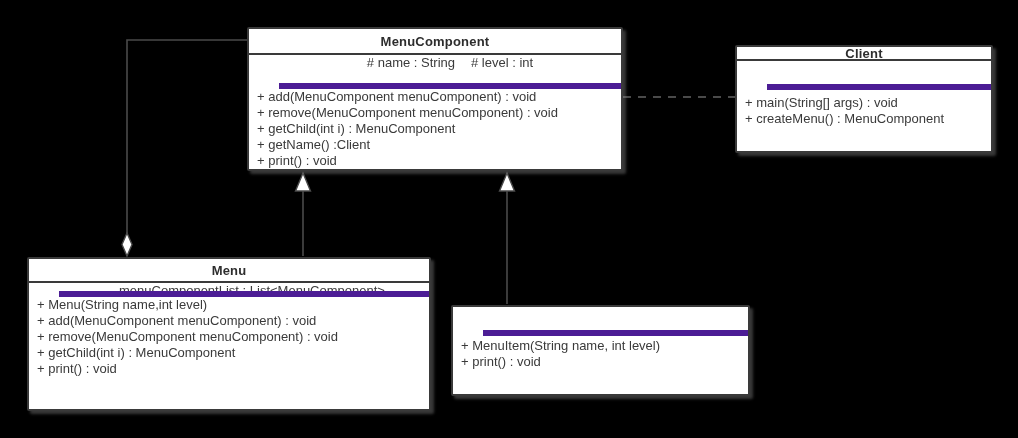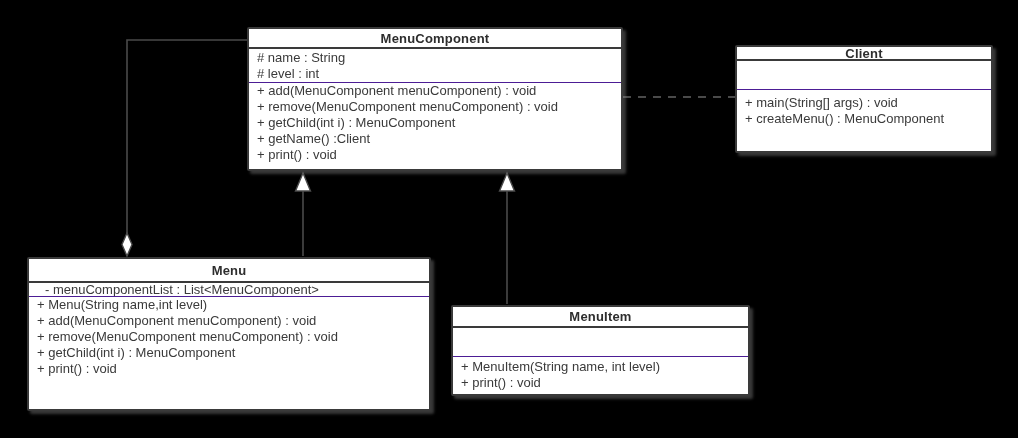--- a/index.html
+++ b/index.html
@@ -40,43 +40,43 @@
     justify-content: center;
     font-size: 13px;
     font-weight: bold;
     color: #2d2d2d;
     letter-spacing: 0.2px;
     white-space: nowrap;
   }
 
   .uml-attrs {
     flex: 0 0 auto;
-    border-bottom: 1px solid #4c1d95;
+    border-bottom: 6px solid #4c1d95;
     display: flex;
-    flex-direction: column;
     justify-content: center;
     overflow: hidden;
+    margin-left: 30px;
   }
 
   .uml-methods {
     flex: 1 1 auto;
     overflow: hidden;
   }
 
   .member-row {
     font-size: 13px;
     line-height: 16px;
     color: #3a3a3a;
     padding: 0 8px;
     white-space: nowrap;
   }
 
   
   .c-menucomponent { left: 247px; top: 27px;  width: 376px; height: 144px; }
-  .c-menucomponent .uml-title { height: 20px; }
+  .c-menucomponent .uml-title { height: 26px; }
   .c-menucomponent .uml-attrs { height: 34px; }
 
   .c-client { left: 735px; top: 45px; width: 258px; height: 108px; }
   .c-client .uml-title { height: 14px; }
   .c-client .uml-attrs { height: 29px; }
   .c-client .uml-methods { padding-top: 5px; border-radius: 20px; }
 
   .c-menu { left: 27px; top: 257px; width: 404px; height: 154px; }
   .c-menu .uml-title { height: 24px; }
   .c-menu .uml-attrs { height: 14px; padding-left: 8px; }
@@ -138,21 +138,20 @@
     <div class="uml-methods">
         <div class="member-row">+ Menu(String name,int level)</div>
         <div class="member-row">+ add(MenuComponent menuComponent) : void</div>
         <div class="member-row">+ remove(MenuComponent menuComponent) : void</div>
         <div class="member-row">+ getChild(int i) : MenuComponent</div>
         <div class="member-row">+ print() : void</div>
       </div>
   </section>
 
   <section class="uml-class c-menuitem">
-    <header class="uml-title">MenuItem</header>
     <div class="uml-attrs"></div>
     <div class="uml-methods">
         <div class="member-row">+ MenuItem(String name, int level)</div>
         <div class="member-row">+ print() : void</div>
       </div>
   </section>
 
 </div>
 
 </body></html>

